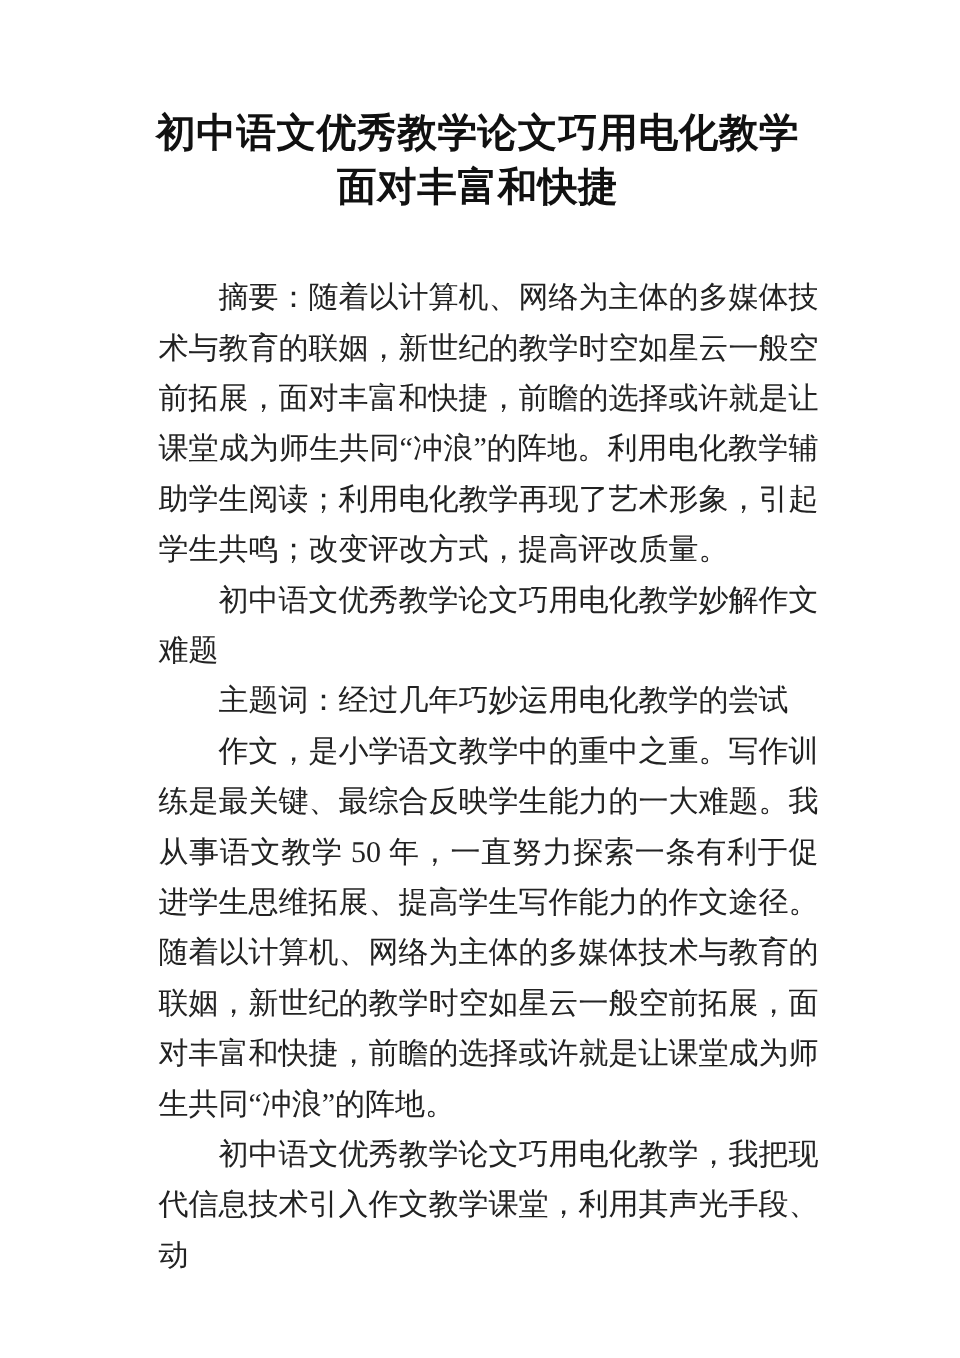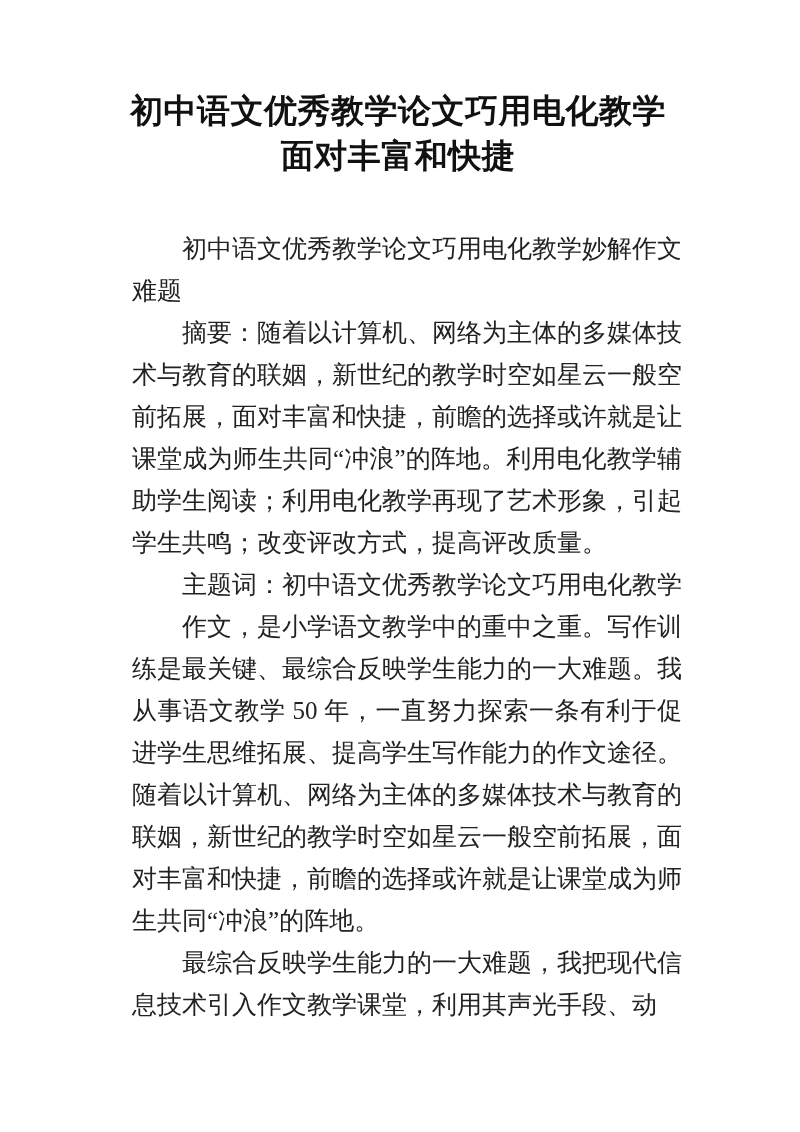--- a/index.html
+++ b/index.html
@@ -47,20 +47,20 @@
 <body>
 
 <div class="page">
 
   <div class="doc-title">
     <div>初中语文优秀教学论文巧用电化教学</div>
     <div>面对丰富和快捷</div>
   </div>
 
   <div class="doc-body">
+    <p>摘要：随着以计算机、网络为主体的多媒体技术与教育的联姻，新世纪的教学时空如星云一般空前拓展，面对丰富和快捷，前瞻的选择或许就是让课堂成为师生共同“冲浪”的阵地。利用电化教学辅助学生阅读；利用电化教学再现了艺术形象，引起学生共鸣；改变评改方式，提高评改质量。</p>
     <p>初中语文优秀教学论文巧用电化教学妙解作文难题</p>
-    <p>摘要：随着以计算机、网络为主体的多媒体技术与教育的联姻，新世纪的教学时空如星云一般空前拓展，面对丰富和快捷，前瞻的选择或许就是让课堂成为师生共同“冲浪”的阵地。利用电化教学辅助学生阅读；利用电化教学再现了艺术形象，引起学生共鸣；改变评改方式，提高评改质量。</p>
-    <p>主题词：初中语文优秀教学论文巧用电化教学</p>
+    <p>主题词：经过几年巧妙运用电化教学的尝试</p>
     <p>作文，是小学语文教学中的重中之重。写作训练是最关键、最综合反映学生能力的一大难题。我从事语文教学 50 年，一直努力探索一条有利于促进学生思维拓展、提高学生写作能力的作文途径。随着以计算机、网络为主体的多媒体技术与教育的联姻，新世纪的教学时空如星云一般空前拓展，面对丰富和快捷，前瞻的选择或许就是让课堂成为师生共同“冲浪”的阵地。</p>
-    <p>最综合反映学生能力的一大难题，我把现代信息技术引入作文教学课堂，利用其声光手段、动</p>
+    <p>初中语文优秀教学论文巧用电化教学，我把现代信息技术引入作文教学课堂，利用其声光手段、动</p>
   </div>
 
 </div>
 
 </body></html>

